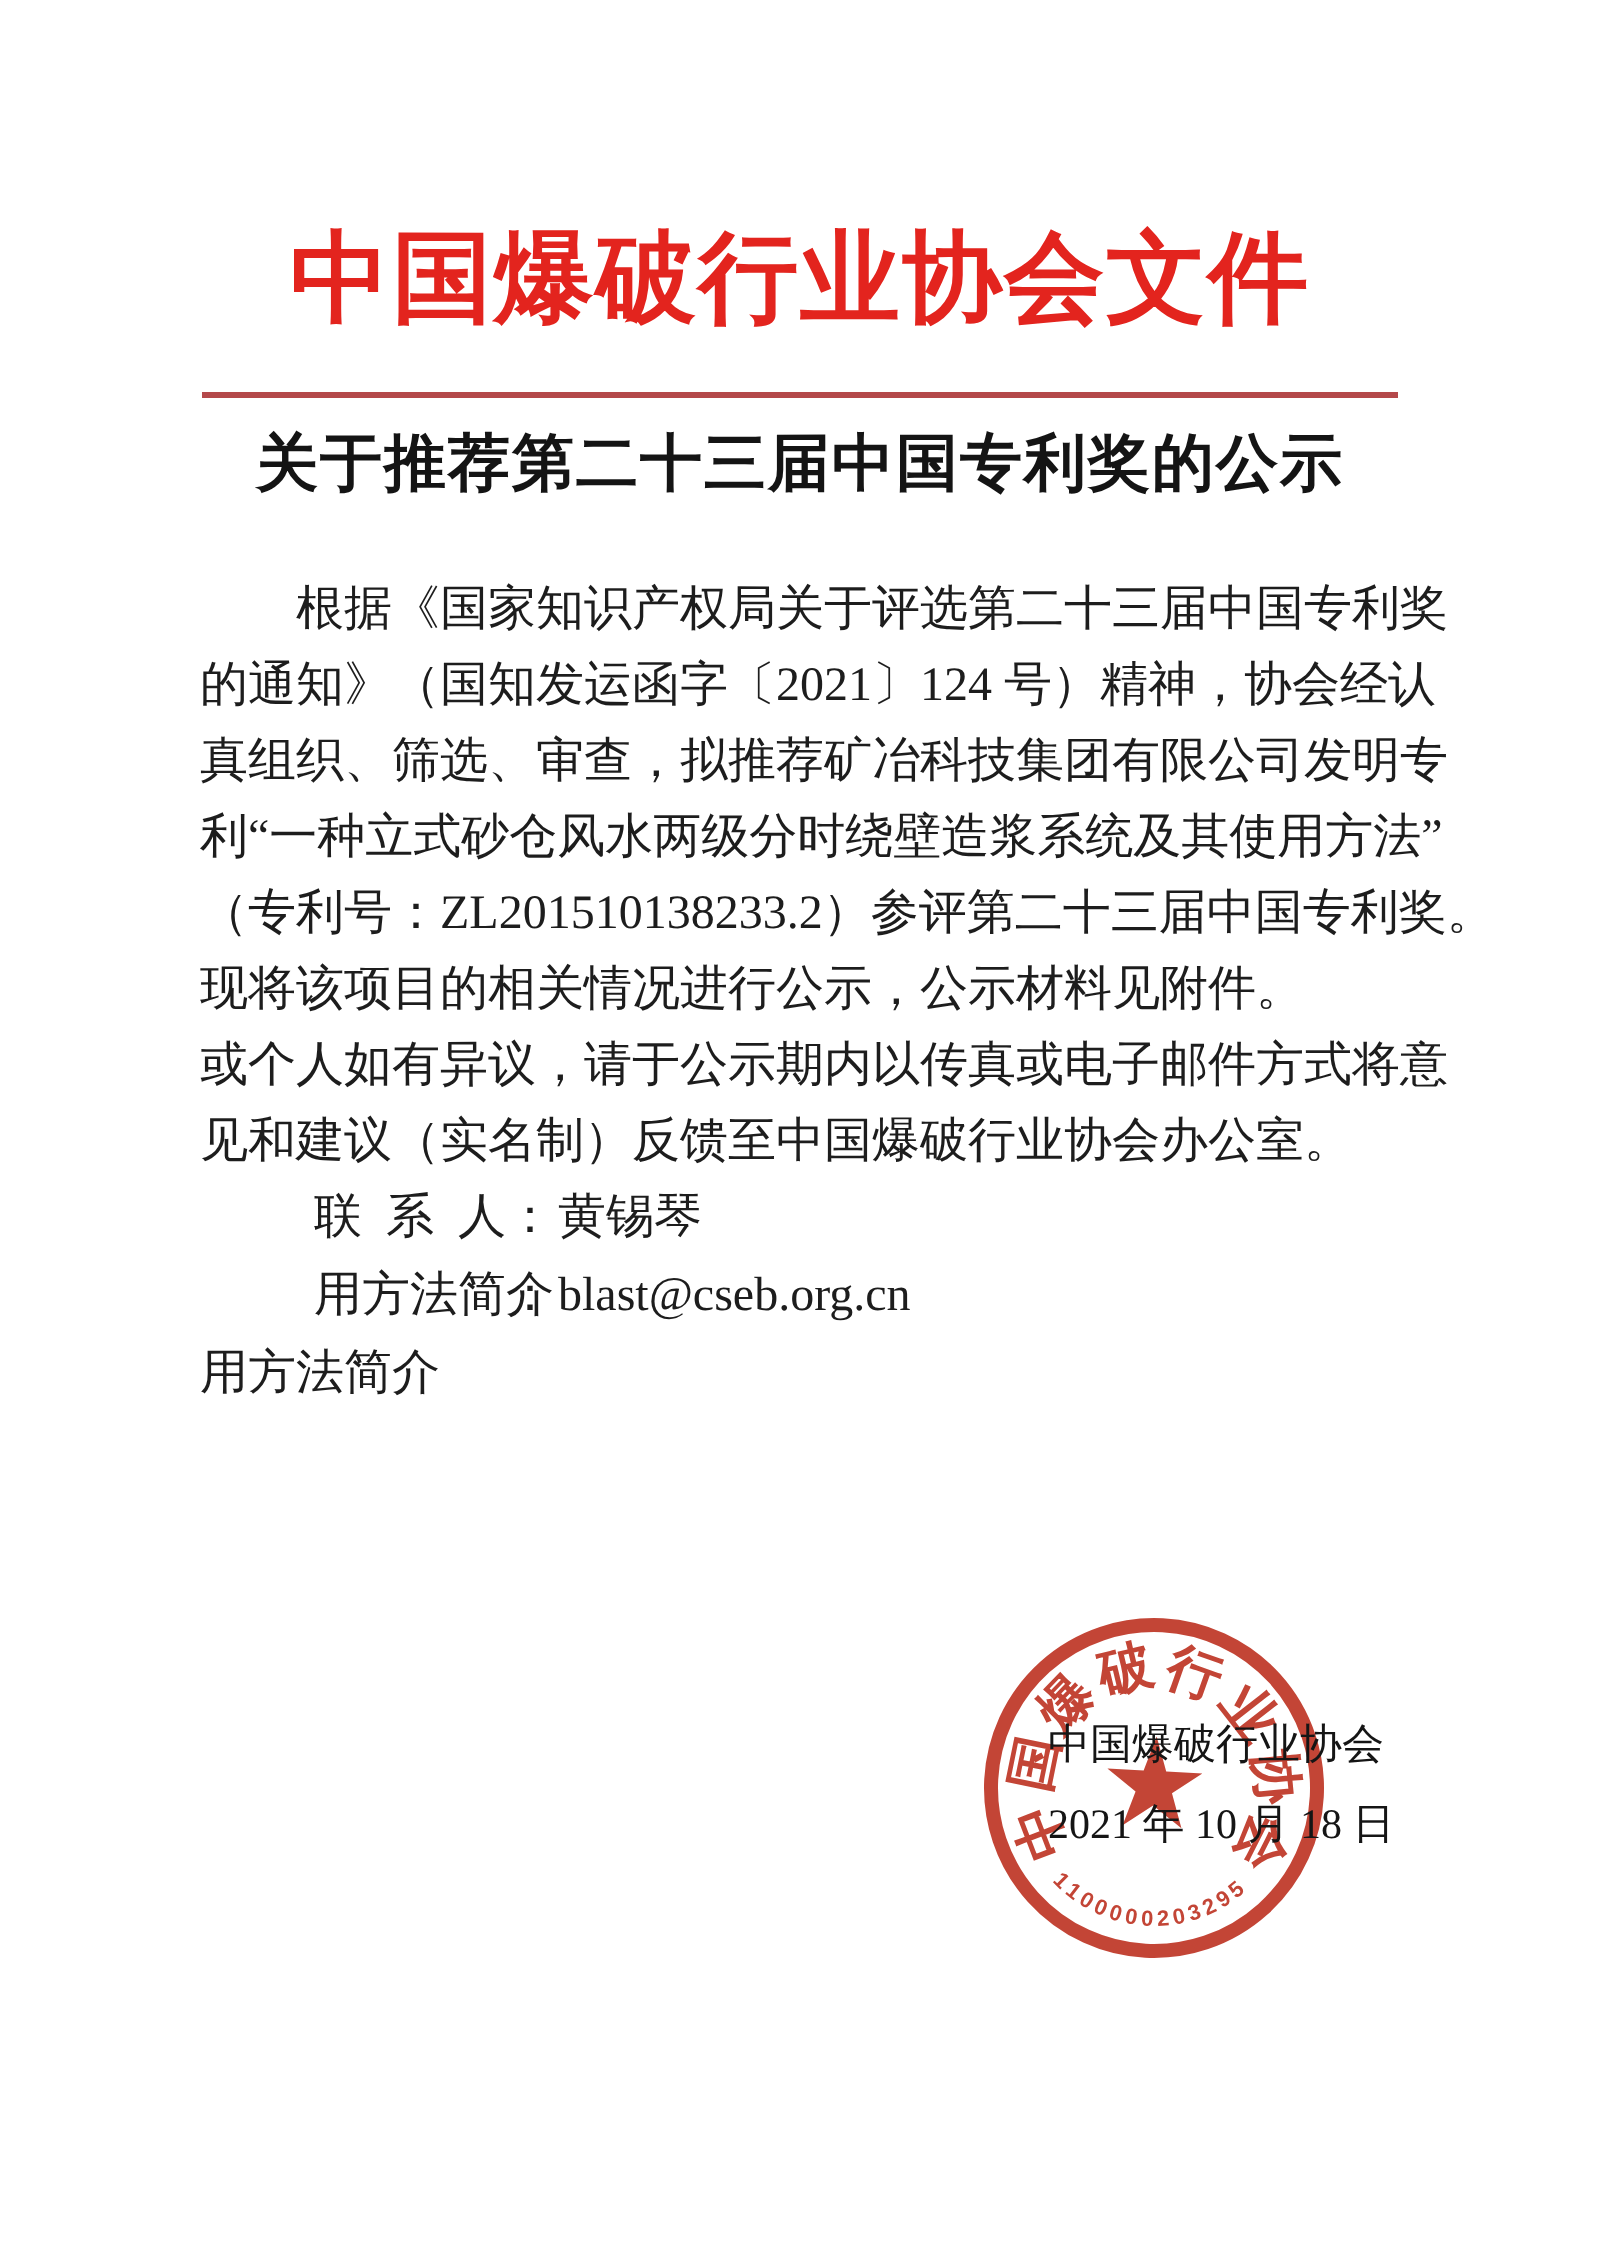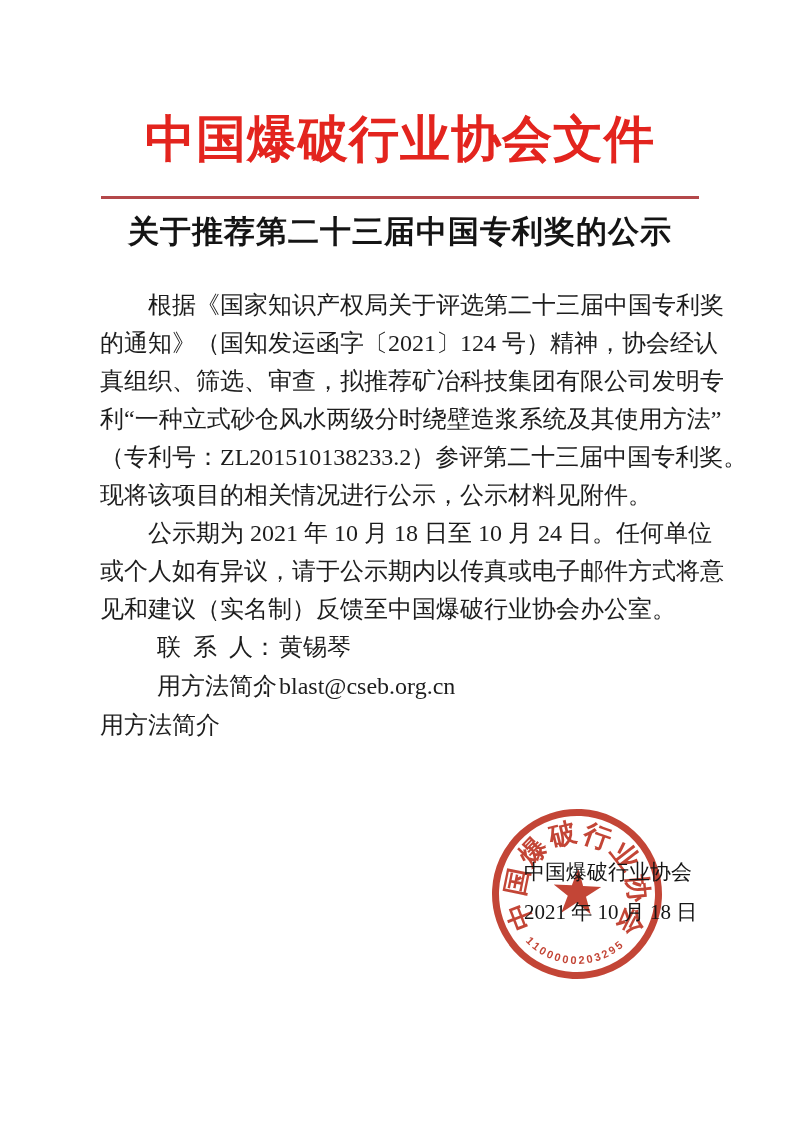--- a/index.html
+++ b/index.html
@@ -107,21 +107,20 @@
   <h1 class="title">关于推荐第二十三届中国专利奖的公示</h1>
 
   <div class="body">
     <div class="line indent j">根据《国家知识产权局关于评选第二十三届中国专利奖</div>
     <div class="line j">的通知》（国知发运函字〔2021〕124 号）精神，协会经认</div>
     <div class="line j">真组织、筛选、审查，拟推荐矿冶科技集团有限公司发明专</div>
     <div class="line j">利“一种立式砂仓风水两级分时绕壁造浆系统及其使用方法”</div>
     <div class="line j">（专利号：ZL201510138233.2）参评第二十三届中国专利奖。</div>
     <div class="line">现将该项目的相关情况进行公示，公示材料见附件。</div>
 
-    <div class="line indent j">公示期为 2021 年 10 月 18 日至 10 月 24 日。任何单位</div>
     <div class="line j">或个人如有异议，请于公示期内以传真或电子邮件方式将意</div>
     <div class="line">见和建议（实名制）反馈至中国爆破行业协会办公室。</div>
 
     <div class="contact-row">
       <span class="c-label">联系人</span><span class="c-colon">：</span><span class="c-value">黄锡琴</span>
     </div>
     <div class="contact-row">
       <span class="c-label">用方法简介</span><span class="c-colon">：</span><span class="c-value">blast@cseb.org.cn</span>
     </div>
 

